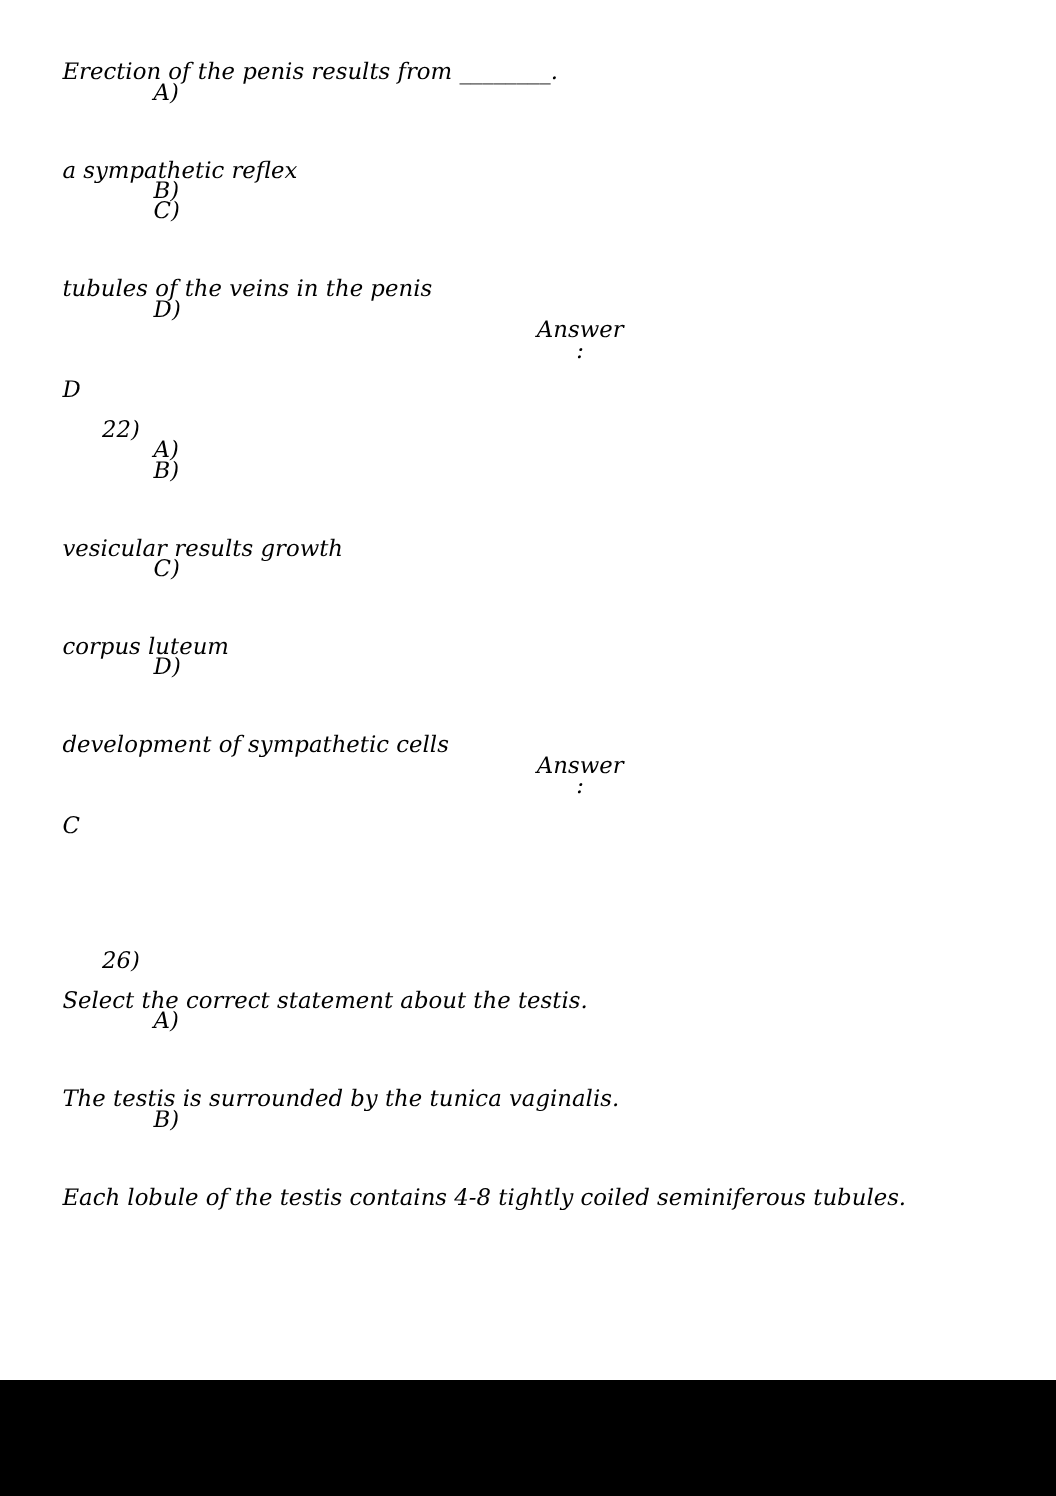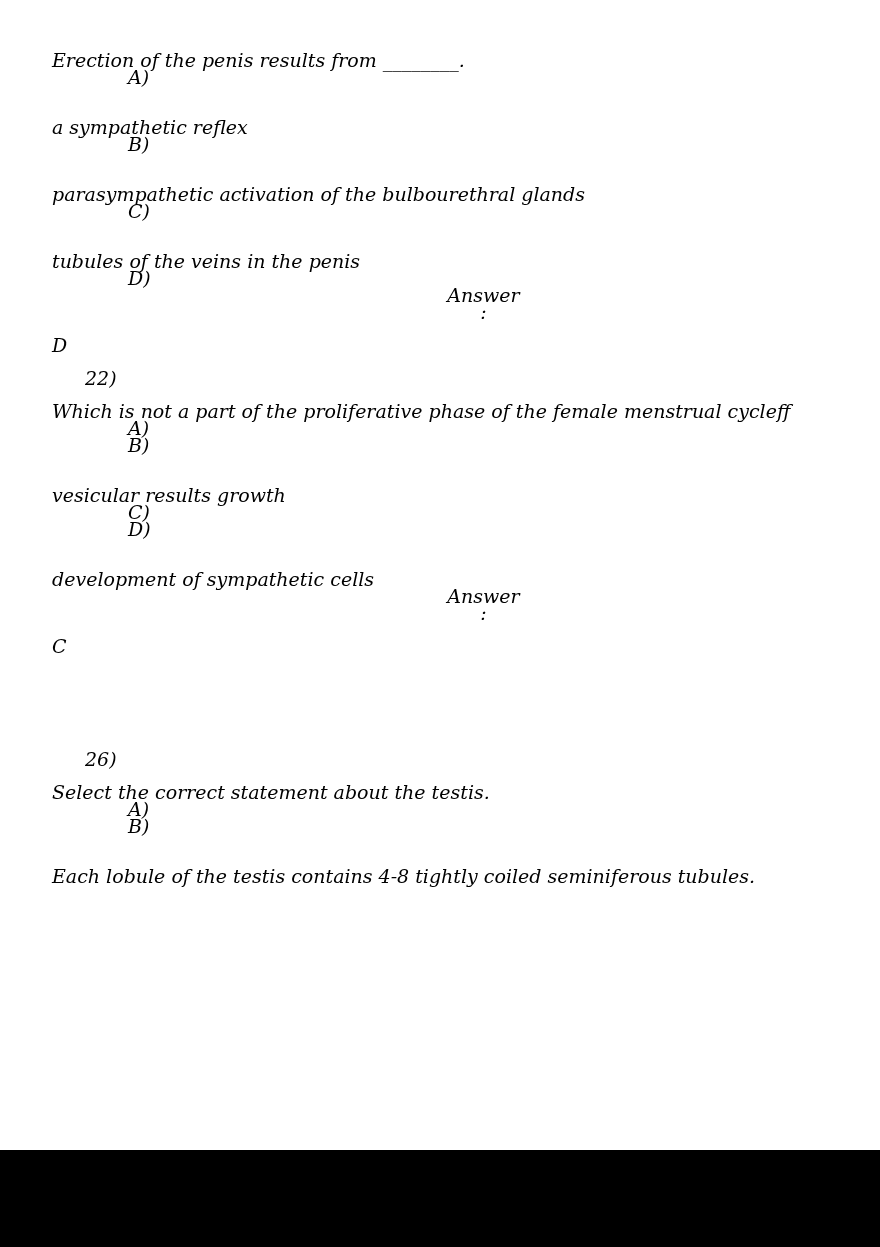--- a/index.html
+++ b/index.html
@@ -17,67 +17,67 @@
     line-height: 17px;
     white-space: pre-wrap;
     font-style: italic;
   }
   
   .opt { padding-left: 76px; }   
   .ans { padding-left: 65px; text-align: center; }   
   .num { padding-left: 33px; }   
   
   .mt-s  { margin-top: 16px; }
-  .mt-m  { margin-top: 33px; }
+  .mt-m  { margin-top: 48px; }
   .mt-xl { margin-top: 96px; }
   .footer-bar {
     position: absolute;
     left: 0;
     bottom: 0;
     width: 100%;
     height: 97px;
     background: #000000;
   }
 </style>
 </head>
 <body>
 
 <div class="page">
 
   <section>
     <div class="line">Erection of the penis results from ________.</div>
     <div class="line opt">A)</div>
     <div class="line mt-m">a sympathetic reflex</div>
     <div class="line opt">B)</div>
-    <div class="line mt-m">parasympathetic activation of the bulbourethral glands</div>
     <div class="line opt">C)</div>
     <div class="line mt-m">tubules of the veins in the penis</div>
     <div class="line opt">D)</div>
     <div class="line ans">Answer</div>
     <div class="line ans">:</div>
     <div class="line mt-s">D</div>
   </section>
 
   <section>
     <div class="line mt-s num">22)</div>
-    <div class="line mt-s">Which is not a part of the proliferative phase of the female menstrual cycleff</div>
     <div class="line opt">A)</div>
     <div class="line opt">B)</div>
     <div class="line mt-m">vesicular results growth</div>
     <div class="line opt">C)</div>
+    <div class="line mt-m">corpus luteum</div>
     <div class="line opt">D)</div>
     <div class="line mt-m">development of sympathetic cells</div>
     <div class="line ans">Answer</div>
     <div class="line ans">:</div>
     <div class="line mt-s">C</div>
   </section>
 
   <section>
     <div class="line mt-xl num">26)</div>
     <div class="line mt-s">Select the correct statement about the testis.</div>
     <div class="line opt">A)</div>
+    <div class="line mt-m">The testis is surrounded by the tunica vaginalis.</div>
     <div class="line opt">B)</div>
     <div class="line mt-m">Each lobule of the testis contains 4-8 tightly coiled seminiferous tubules.</div>
   </section>
 
 </div>
 
 <div class="footer-bar"></div>
 
 </body></html>

